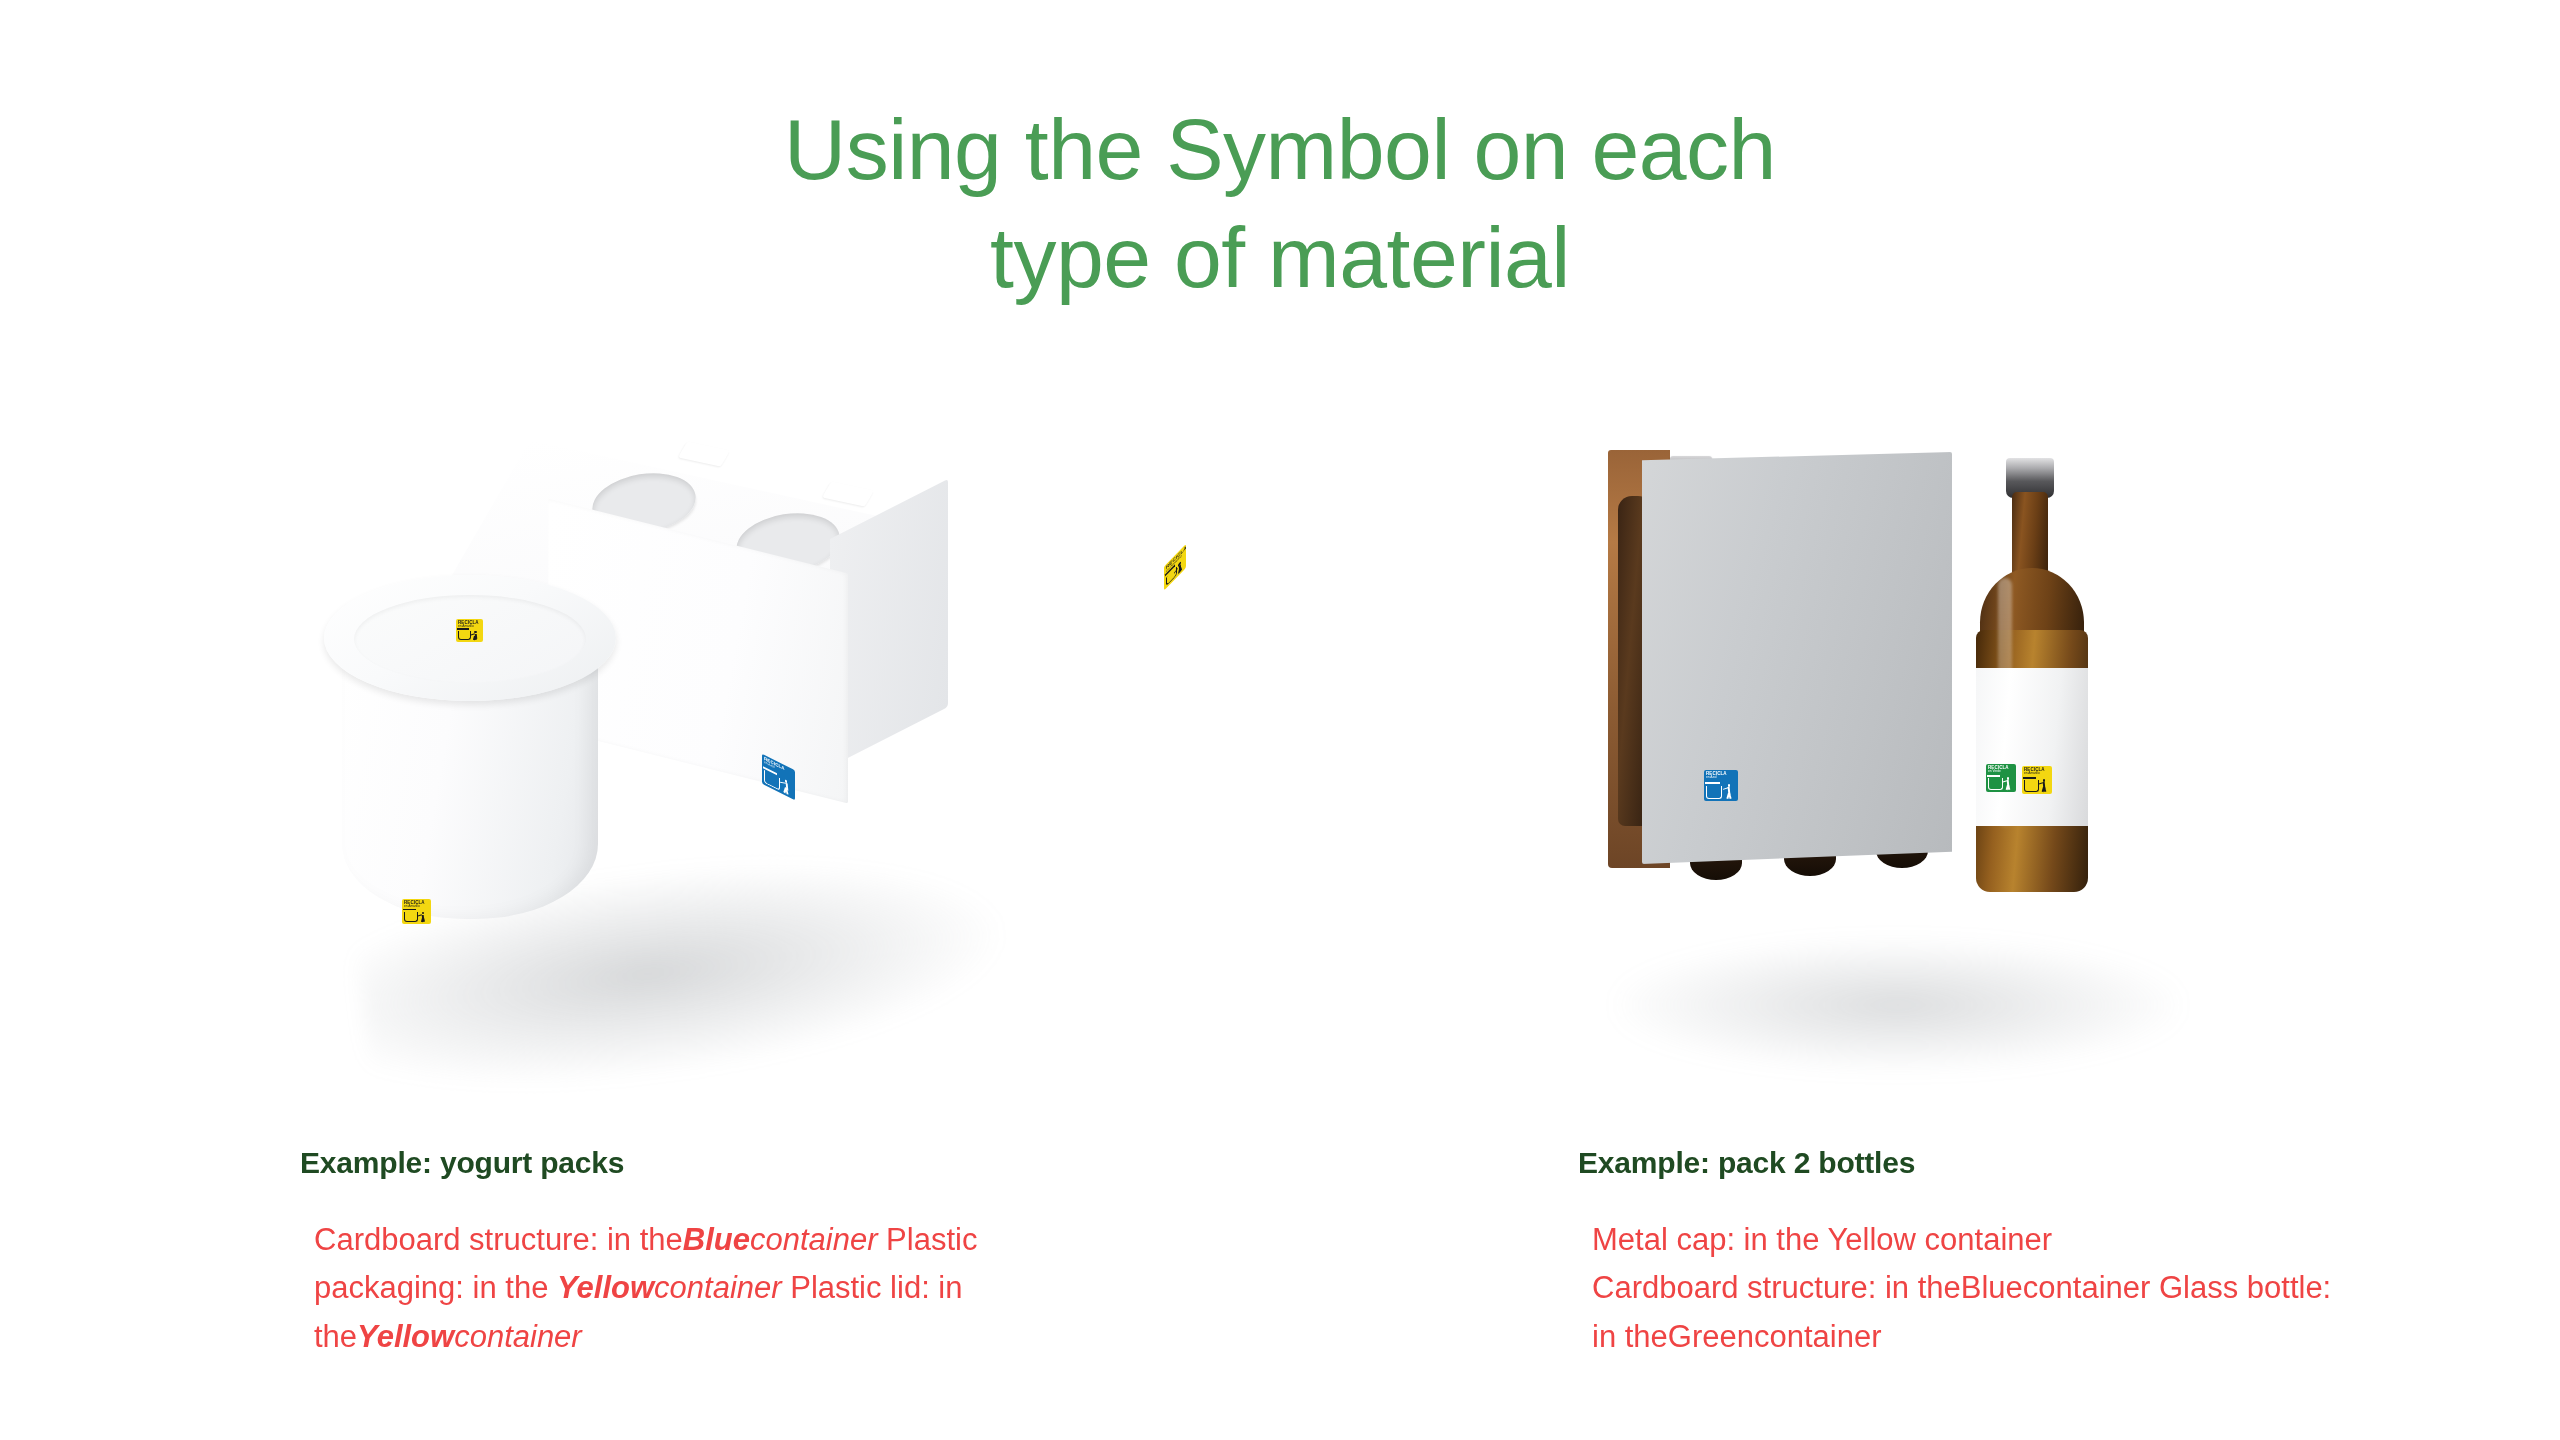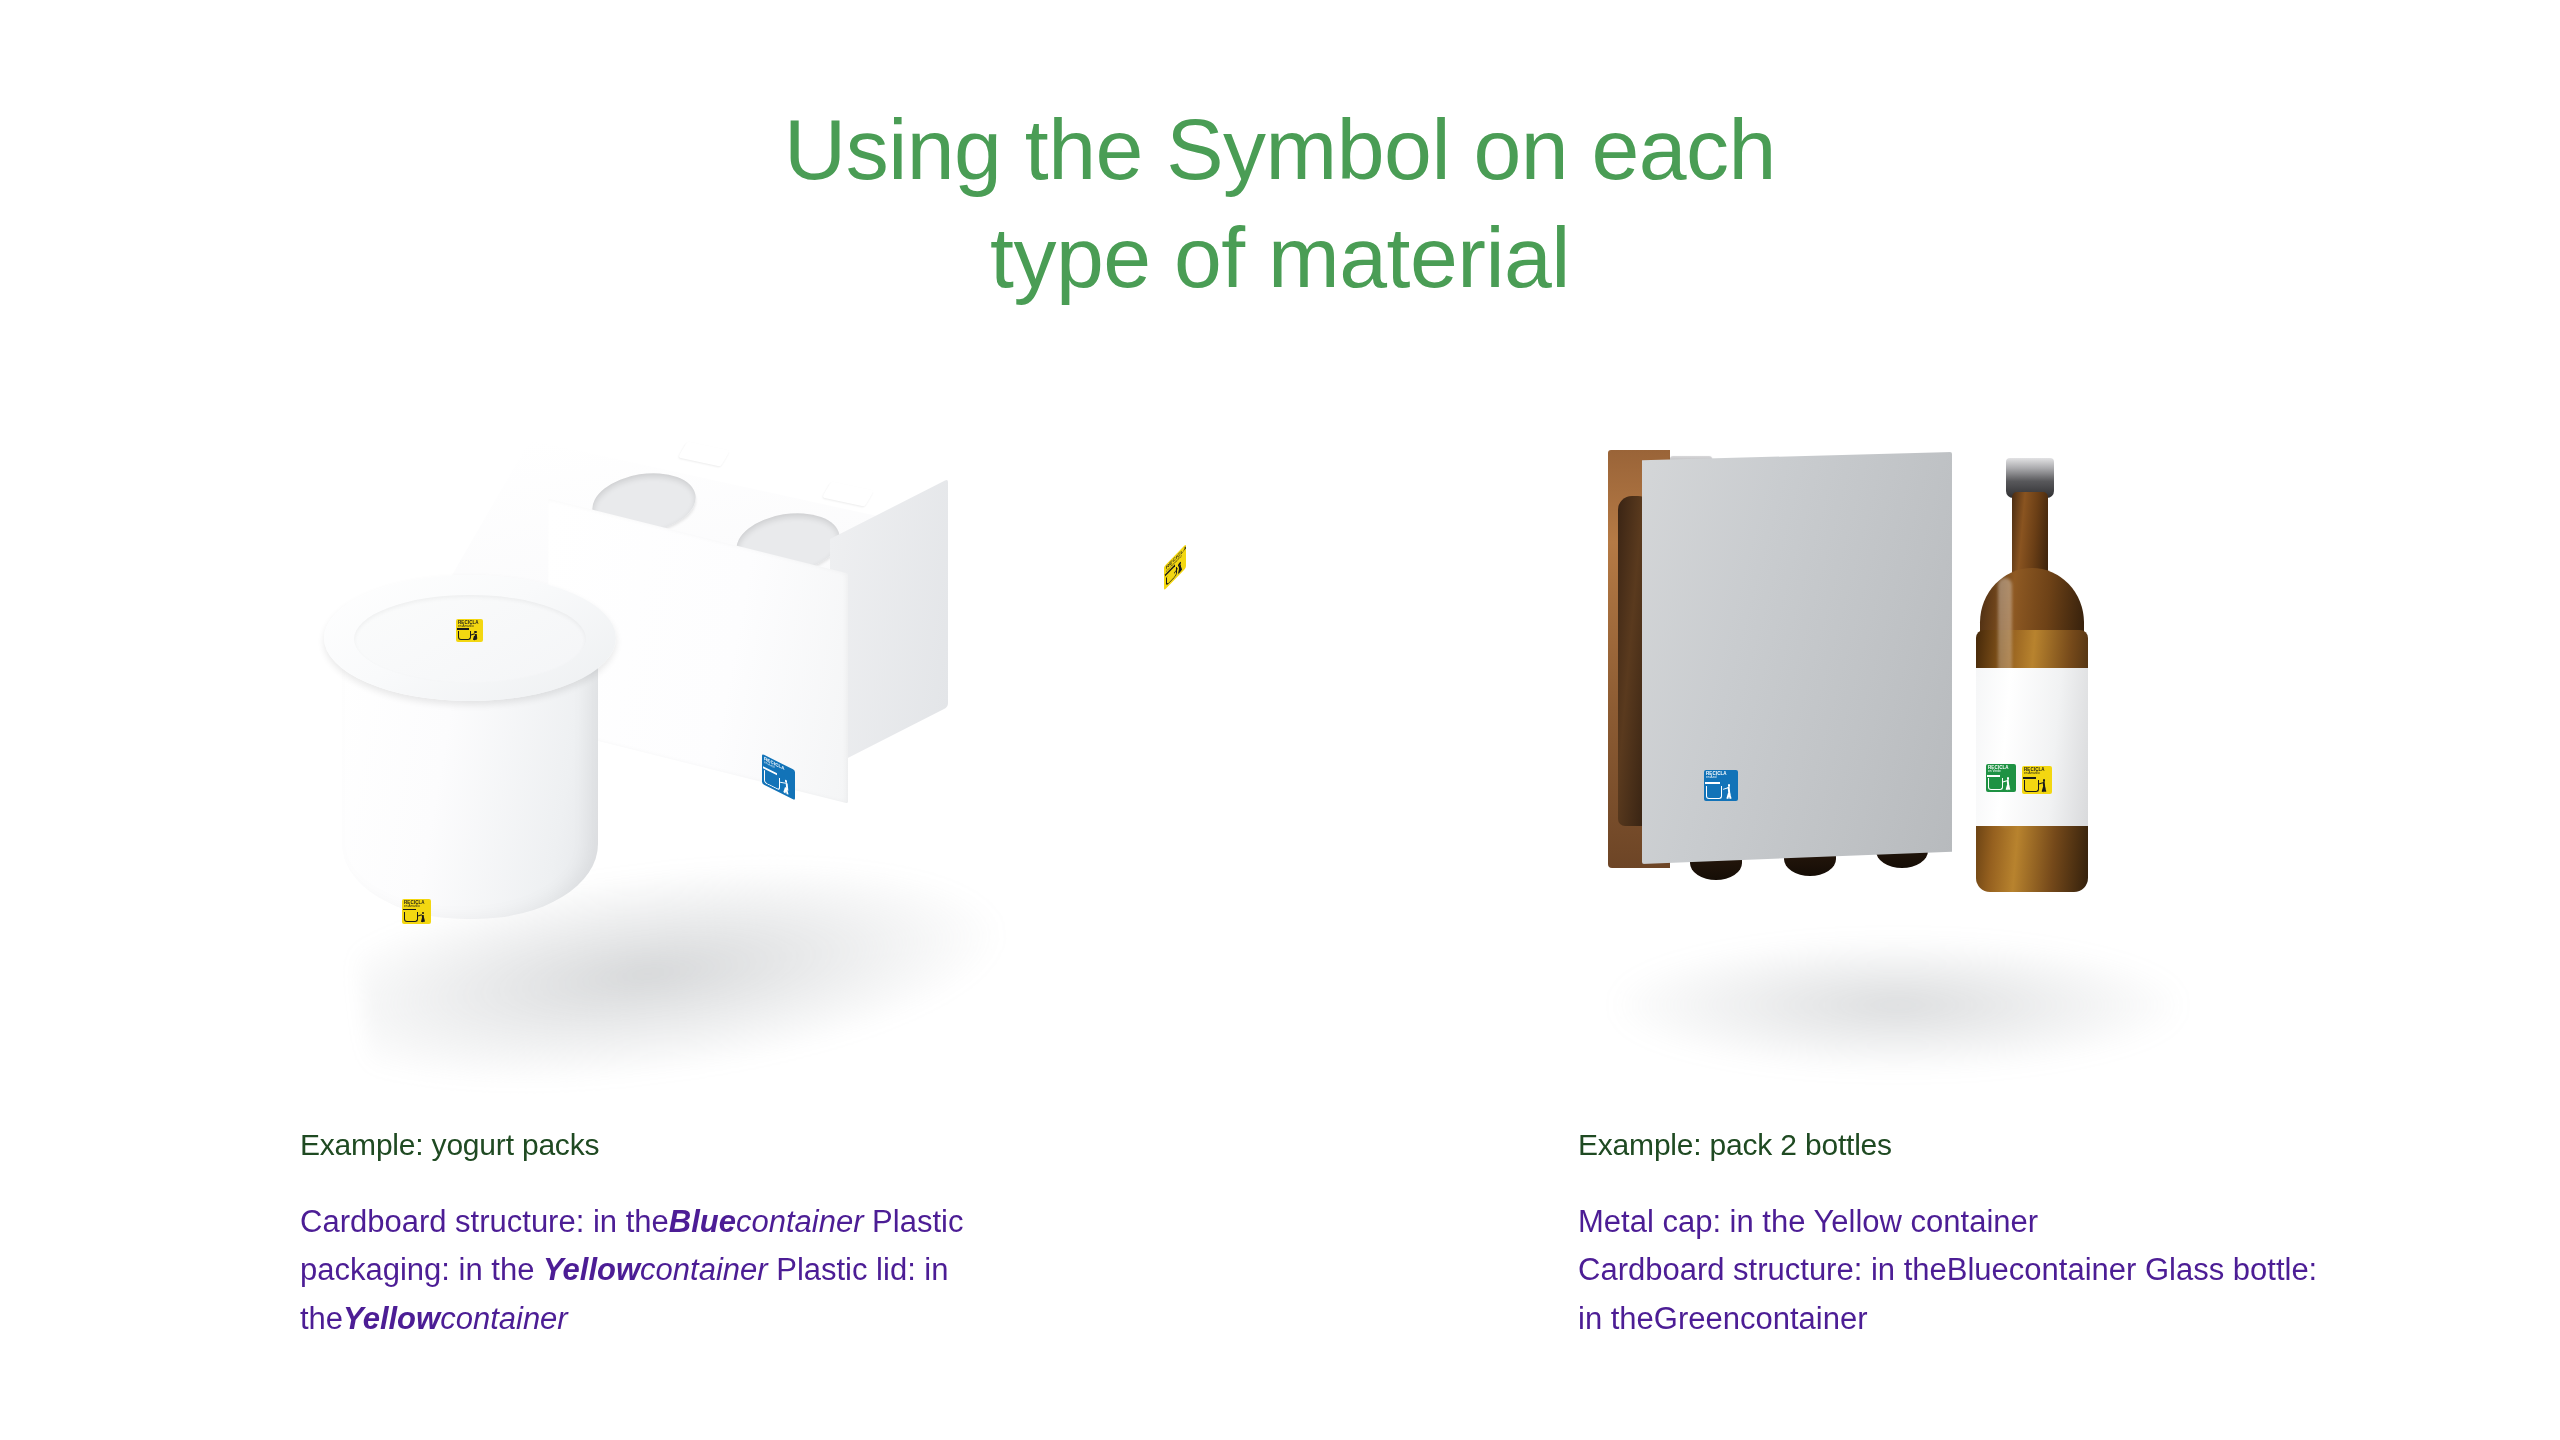--- a/index.html
+++ b/index.html
@@ -43,31 +43,32 @@
   .figure {
     position: relative;
     height: 640px;
     width: 1060px;
   }
 
   
   .caption-heading {
     color: #1f4a22;
     font-size: 30px;
-    font-weight: normal;
+    font-weight: bold;
     letter-spacing: -0.2px;
-    margin: 0 0 36px 0;
+    margin: 18px 0 36px 0;
     white-space: nowrap;
   }
   .caption-body {
-    color: #4c1d95;
+    color: #ef4444;
     font-size: 31px;
     line-height: 1.56;
     font-weight: 400;
     max-width: 700px;
+    margin-left: 14px;
   }
   .caption-body .em {
     font-weight: bold;
     font-style: italic;
   }
   .caption-body .it {
     font-style: italic;
   }
   #text-left  { position: absolute; left: 300px;  top: 1128px; width: 720px; }
   #text-right { position: absolute; left: 1578px; top: 1128px; width: 760px; }

